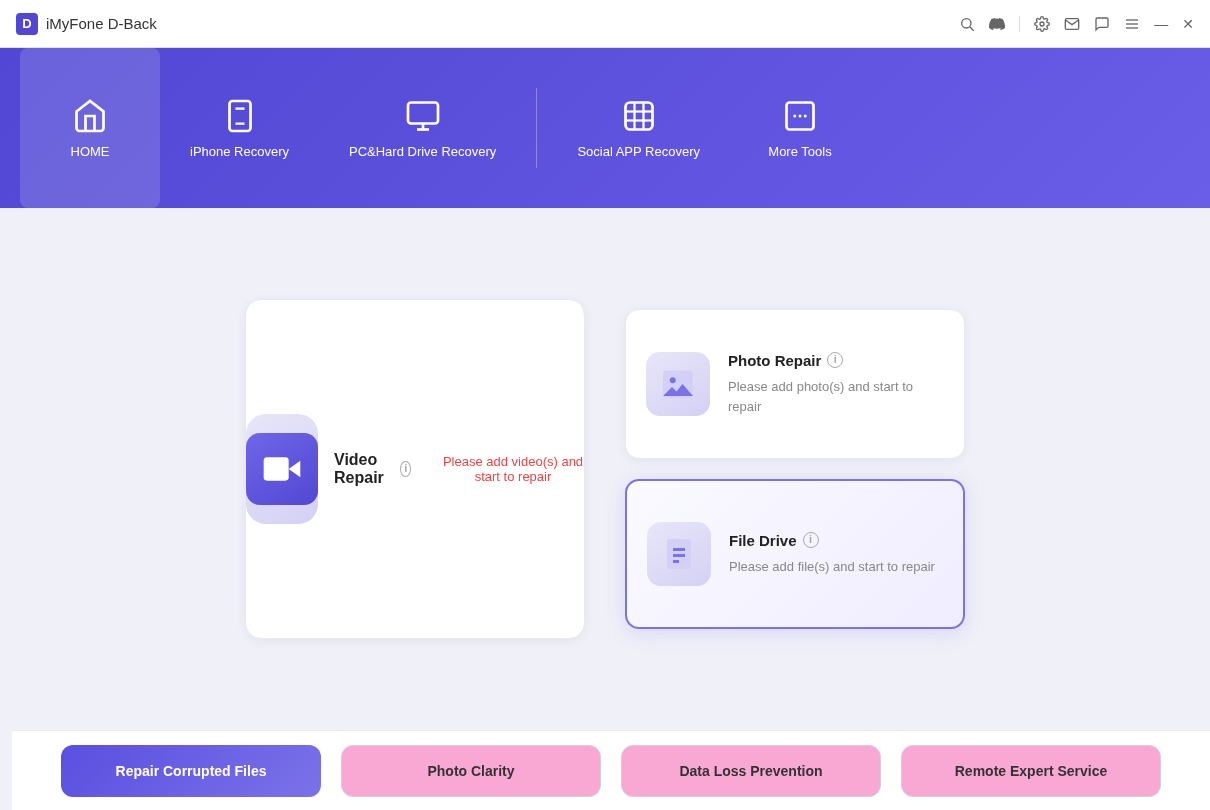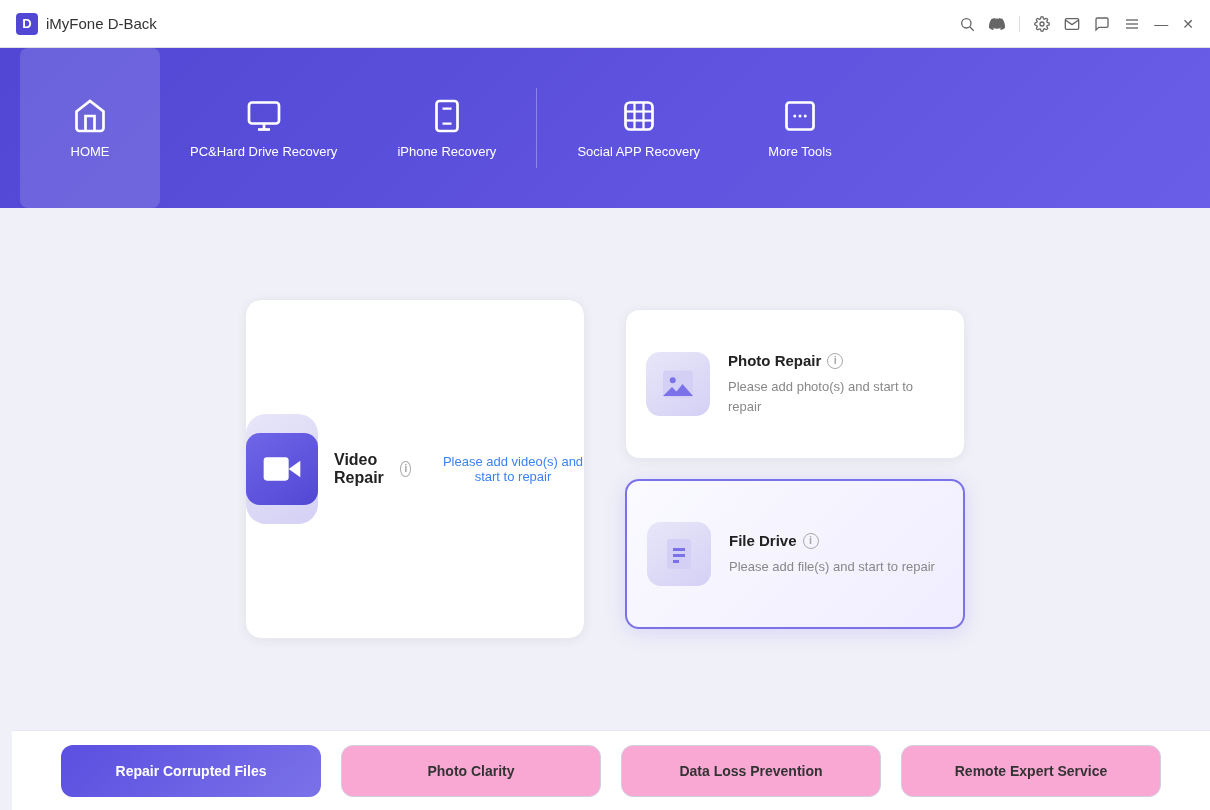--- a/index.html
+++ b/index.html
@@ -163,21 +163,21 @@
     .card-left .card-title {
       font-size: 16px;
       font-weight: 700;
       color: #222;
       display: flex;
       align-items: center;
       gap: 6px;
     }
     .card-left .card-desc {
       font-size: 13px;
-      color: #3b82f6;
+      color: #ef4444;
       text-align: center;
       padding-left: 15px;
     }
 
     .cards-right {
       display: flex;
       flex-direction: column;
       gap: 20px;
     }
     .card-small {
@@ -206,21 +206,21 @@
       display: flex;
       align-items: center;
       justify-content: center;
       flex-shrink: 0;
     }
     .card-small-text .card-title {
       font-size: 15px;
       font-weight: 700;
       color: #222;
       display: flex;
-      align-items: flex-end;
+      align-items: flex-start;
       gap: 6px;
       margin-bottom: 8px;
     }
     .card-small-text .card-desc {
       font-size: 13px;
       color: #888;
       line-height: 1.5;
     }
     .info-icon {
       display: inline-block;
@@ -336,34 +336,34 @@
   <div class="nav-item active">
     <svg viewBox="0 0 24 24">
       <path d="M3 9l9-7 9 7v11a2 2 0 0 1-2 2H5a2 2 0 0 1-2-2z" stroke-width="1.8"></path>
       <polyline points="9 22 9 12 15 12 15 22" stroke-width="1.8"></polyline>
     </svg>
     <span class="nav-label">HOME</span>
   </div>
 
   <div class="nav-item">
     <svg viewBox="0 0 24 24">
+      <rect x="5" y="2" width="14" height="20" rx="2" ry="2" stroke-width="1.8"></rect>
+      <path d="M9 7h6M9 17h6" stroke-width="1.5"></path>
+      <circle cx="12" cy="7" r="0.5" fill="white" stroke="none"></circle>
+    </svg>
+    <span class="nav-label">iPhone Recovery</span>
+  </div>
+
+  <div class="nav-item">
+    <svg viewBox="0 0 24 24">
       <rect x="2" y="3" width="20" height="14" rx="2" ry="2" stroke-width="1.8"></rect>
       <line x1="8" y1="21" x2="16" y2="21" stroke-width="1.8"></line>
       <line x1="12" y1="17" x2="12" y2="21" stroke-width="1.8"></line>
     </svg>
     <span class="nav-label">PC&amp;Hard Drive Recovery</span>
-  </div>
-
-  <div class="nav-item">
-    <svg viewBox="0 0 24 24">
-      <rect x="5" y="2" width="14" height="20" rx="2" ry="2" stroke-width="1.8"></rect>
-      <path d="M9 7h6M9 17h6" stroke-width="1.5"></path>
-      <circle cx="12" cy="7" r="0.5" fill="white" stroke="none"></circle>
-    </svg>
-    <span class="nav-label">iPhone Recovery</span>
   </div>
 
   <div class="nav-separator"></div>
 
   <div class="nav-item">
     <svg viewBox="0 0 24 24">
       <rect x="3" y="3" width="18" height="18" rx="3" ry="3" stroke-width="1.8"></rect>
       <line x1="9" y1="3" x2="9" y2="21" stroke-width="1.5"></line>
       <line x1="15" y1="3" x2="15" y2="21" stroke-width="1.5"></line>
       <line x1="3" y1="9" x2="21" y2="9" stroke-width="1.5"></line>

